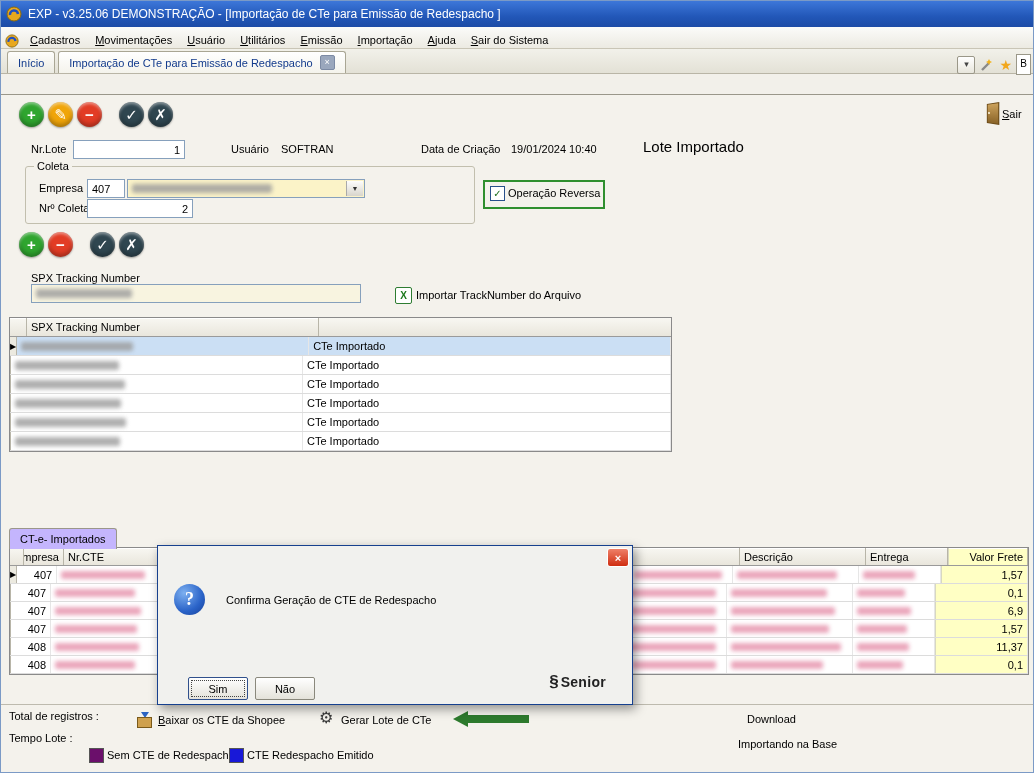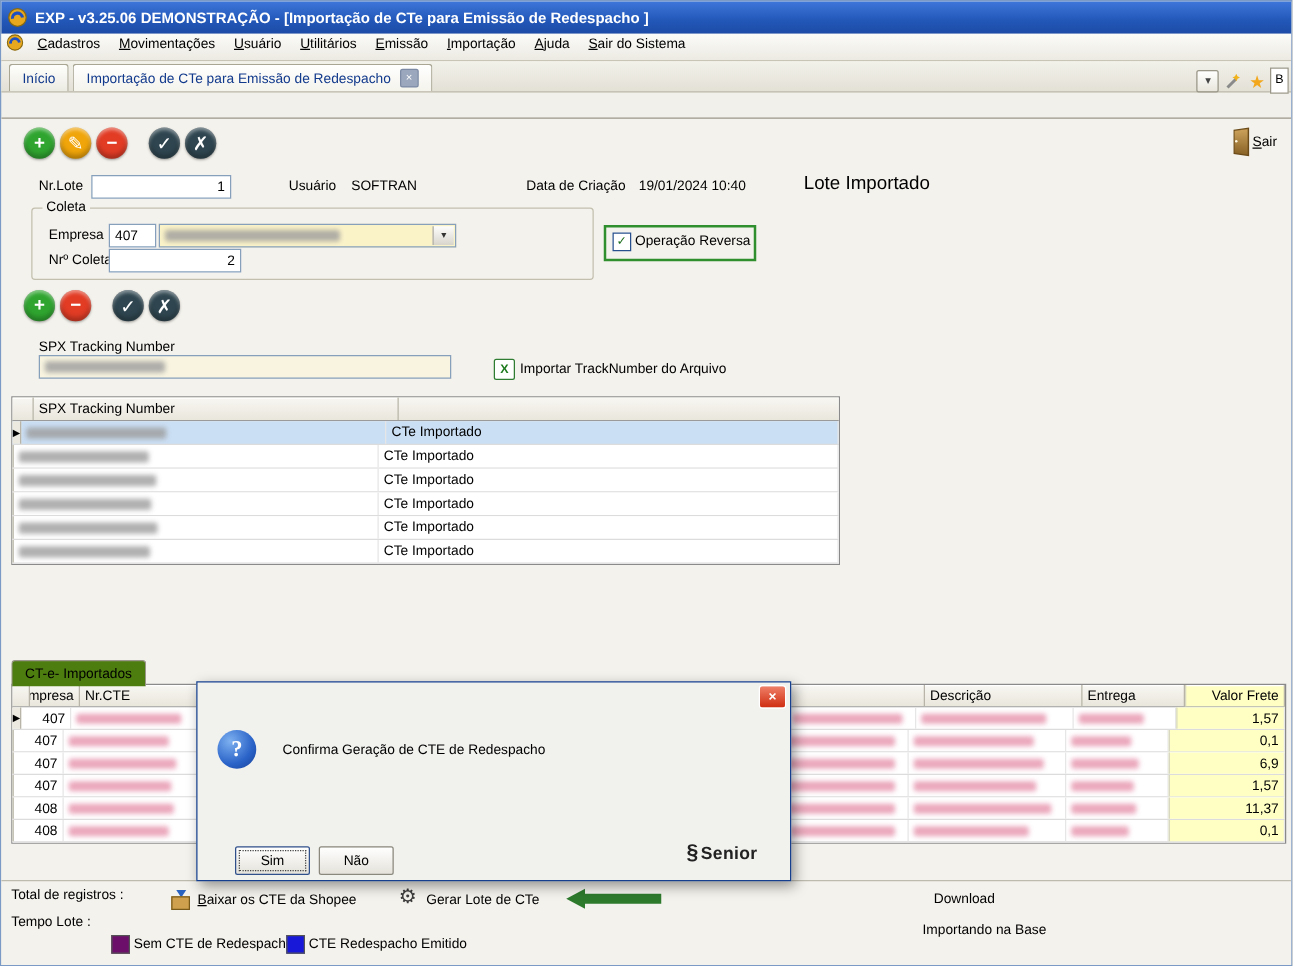--- a/index.html
+++ b/index.html
@@ -6,27 +6,27 @@
   .win{position:relative;width:1034px;height:773px;background:#f2f0ea;
        font-family:"Liberation Sans","DejaVu Sans",sans-serif;font-size:11px;color:#000;
        overflow:hidden;border:1px solid #7b9ac6;box-sizing:border-box}
   .ak{display:inline-block}
   .ak::first-letter{text-decoration:underline}
 
   
   .titlebar{position:absolute;left:0;top:0;width:100%;height:26px;
     background:linear-gradient(#3d77d9,#2257b8 60%,#1c4ba6);
     display:flex;align-items:center;gap:6px;padding-left:5px;box-sizing:border-box}
-  .titlebar .title{color:#fff;font-size:12px;font-weight:bold;white-space:nowrap}
+  .titlebar .title{color:#fff;font-size:12px;font-weight:normal;white-space:nowrap}
   .appicon{width:16px;height:16px;display:inline-block}
 
   
   .menubar{position:absolute;left:0;top:26px;width:100%;height:22px;
     background:linear-gradient(#fbfbf9,#eceae2);border-bottom:1px solid #c9c5b6;
-    display:flex;align-items:flex-start;gap:1px;padding-left:4px;box-sizing:border-box}
+    display:flex;align-items:flex-end;gap:1px;padding-left:4px;box-sizing:border-box}
   .mitem{padding:2px 7px;cursor:default}
   .menuicon{width:15px;height:14px;margin-right:2px}
 
   
   .doctabs{position:absolute;left:0;top:48px;width:100%;height:25px;
     background:linear-gradient(#f2f1ea,#e3e1d6);border-bottom:1px solid #b9b5a6;
     display:flex;align-items:flex-end;padding-left:6px;box-sizing:border-box}
   .dtab{height:21px;display:flex;align-items:center;gap:7px;padding:0 10px;margin-right:3px;
     border:1px solid #a9a694;border-bottom:none;border-radius:3px 3px 0 0;
     background:linear-gradient(#fefefc,#ecebe2);color:#123a8c;white-space:nowrap;cursor:pointer}
@@ -93,21 +93,21 @@
         box-sizing:border-box;white-space:nowrap;overflow:hidden}
   .ind{background:#eceae0;border-right:1px solid #b8b5a8;justify-content:center;font-size:8px;padding:0}
   .grid1 .ghead,.grid1 .grow{height:18px}
   .grid2 .ghead,.grid2 .grow{height:17px}
   .w-ind1{width:17px}.w-c1{width:292px}.w-c2{flex:1}
   .w-ind2{width:14px}.w-emp{width:40px;justify-content:flex-end}.w-cte{width:240px}
   .w-cola{width:436px;justify-content:flex-end;padding-right:10px}
   .w-desc{width:126px}.w-ent{width:82px}
   .w-val{flex:1;justify-content:flex-end;background:#ffffc4;border-left:1px solid #d8d8c0}
 
-  .lowtab{position:absolute;left:8px;top:527px;height:20px;padding:0 10px;background:#4d7c0f;
+  .lowtab{position:absolute;left:8px;top:527px;height:20px;padding:0 10px;background:#c4b5fd;
     border:1px solid #9a978a;border-bottom:none;border-radius:3px 3px 0 0;display:flex;
     align-items:center;z-index:2;cursor:pointer;white-space:nowrap}
 
   
   .dlg{position:absolute;left:156px;top:544px;width:474px;height:158px;background:#f1f1ee;
     border:1px solid #16408e;box-shadow:3px 4px 10px rgba(0,0,0,.4);z-index:10}
   .dlg-t{position:absolute;left:0;top:0;right:0;height:21px;
     background:linear-gradient(90deg,#2058c0,#4f83dc);color:#fff;font-weight:bold;
     display:flex;align-items:center;padding-left:6px}
   .dlg-x{position:absolute;right:3px;top:2px;width:20px;height:17px;

